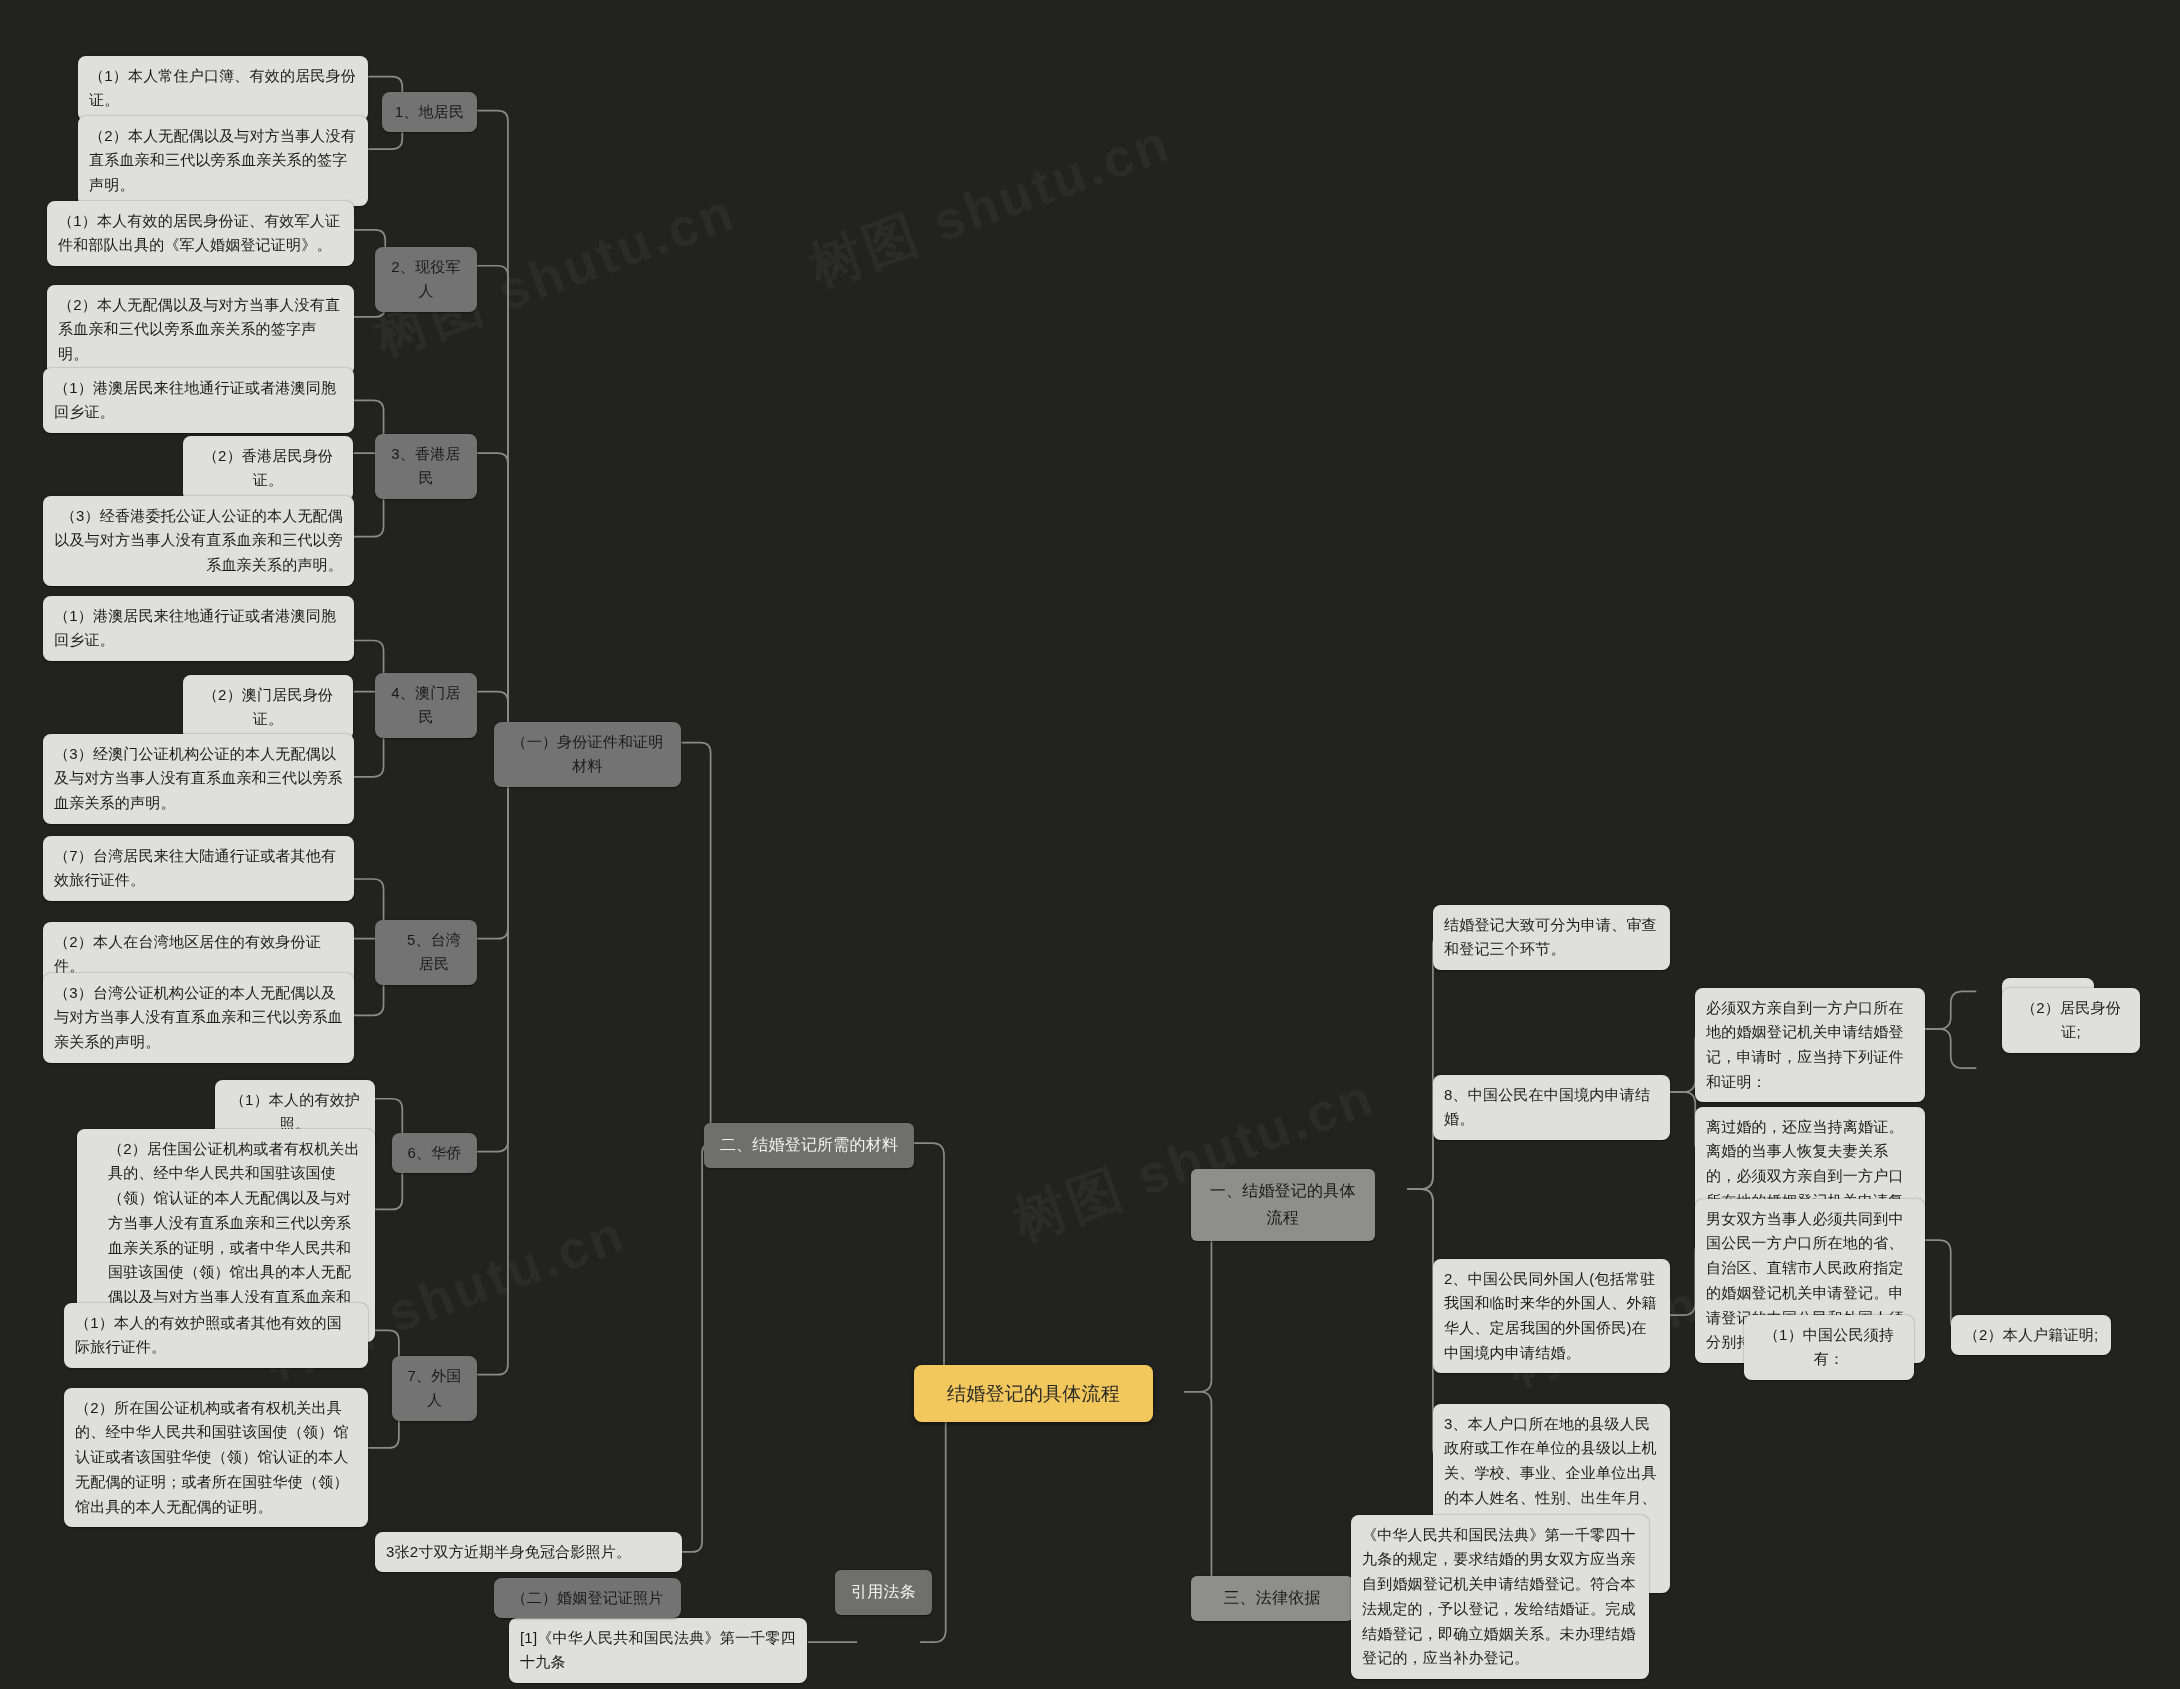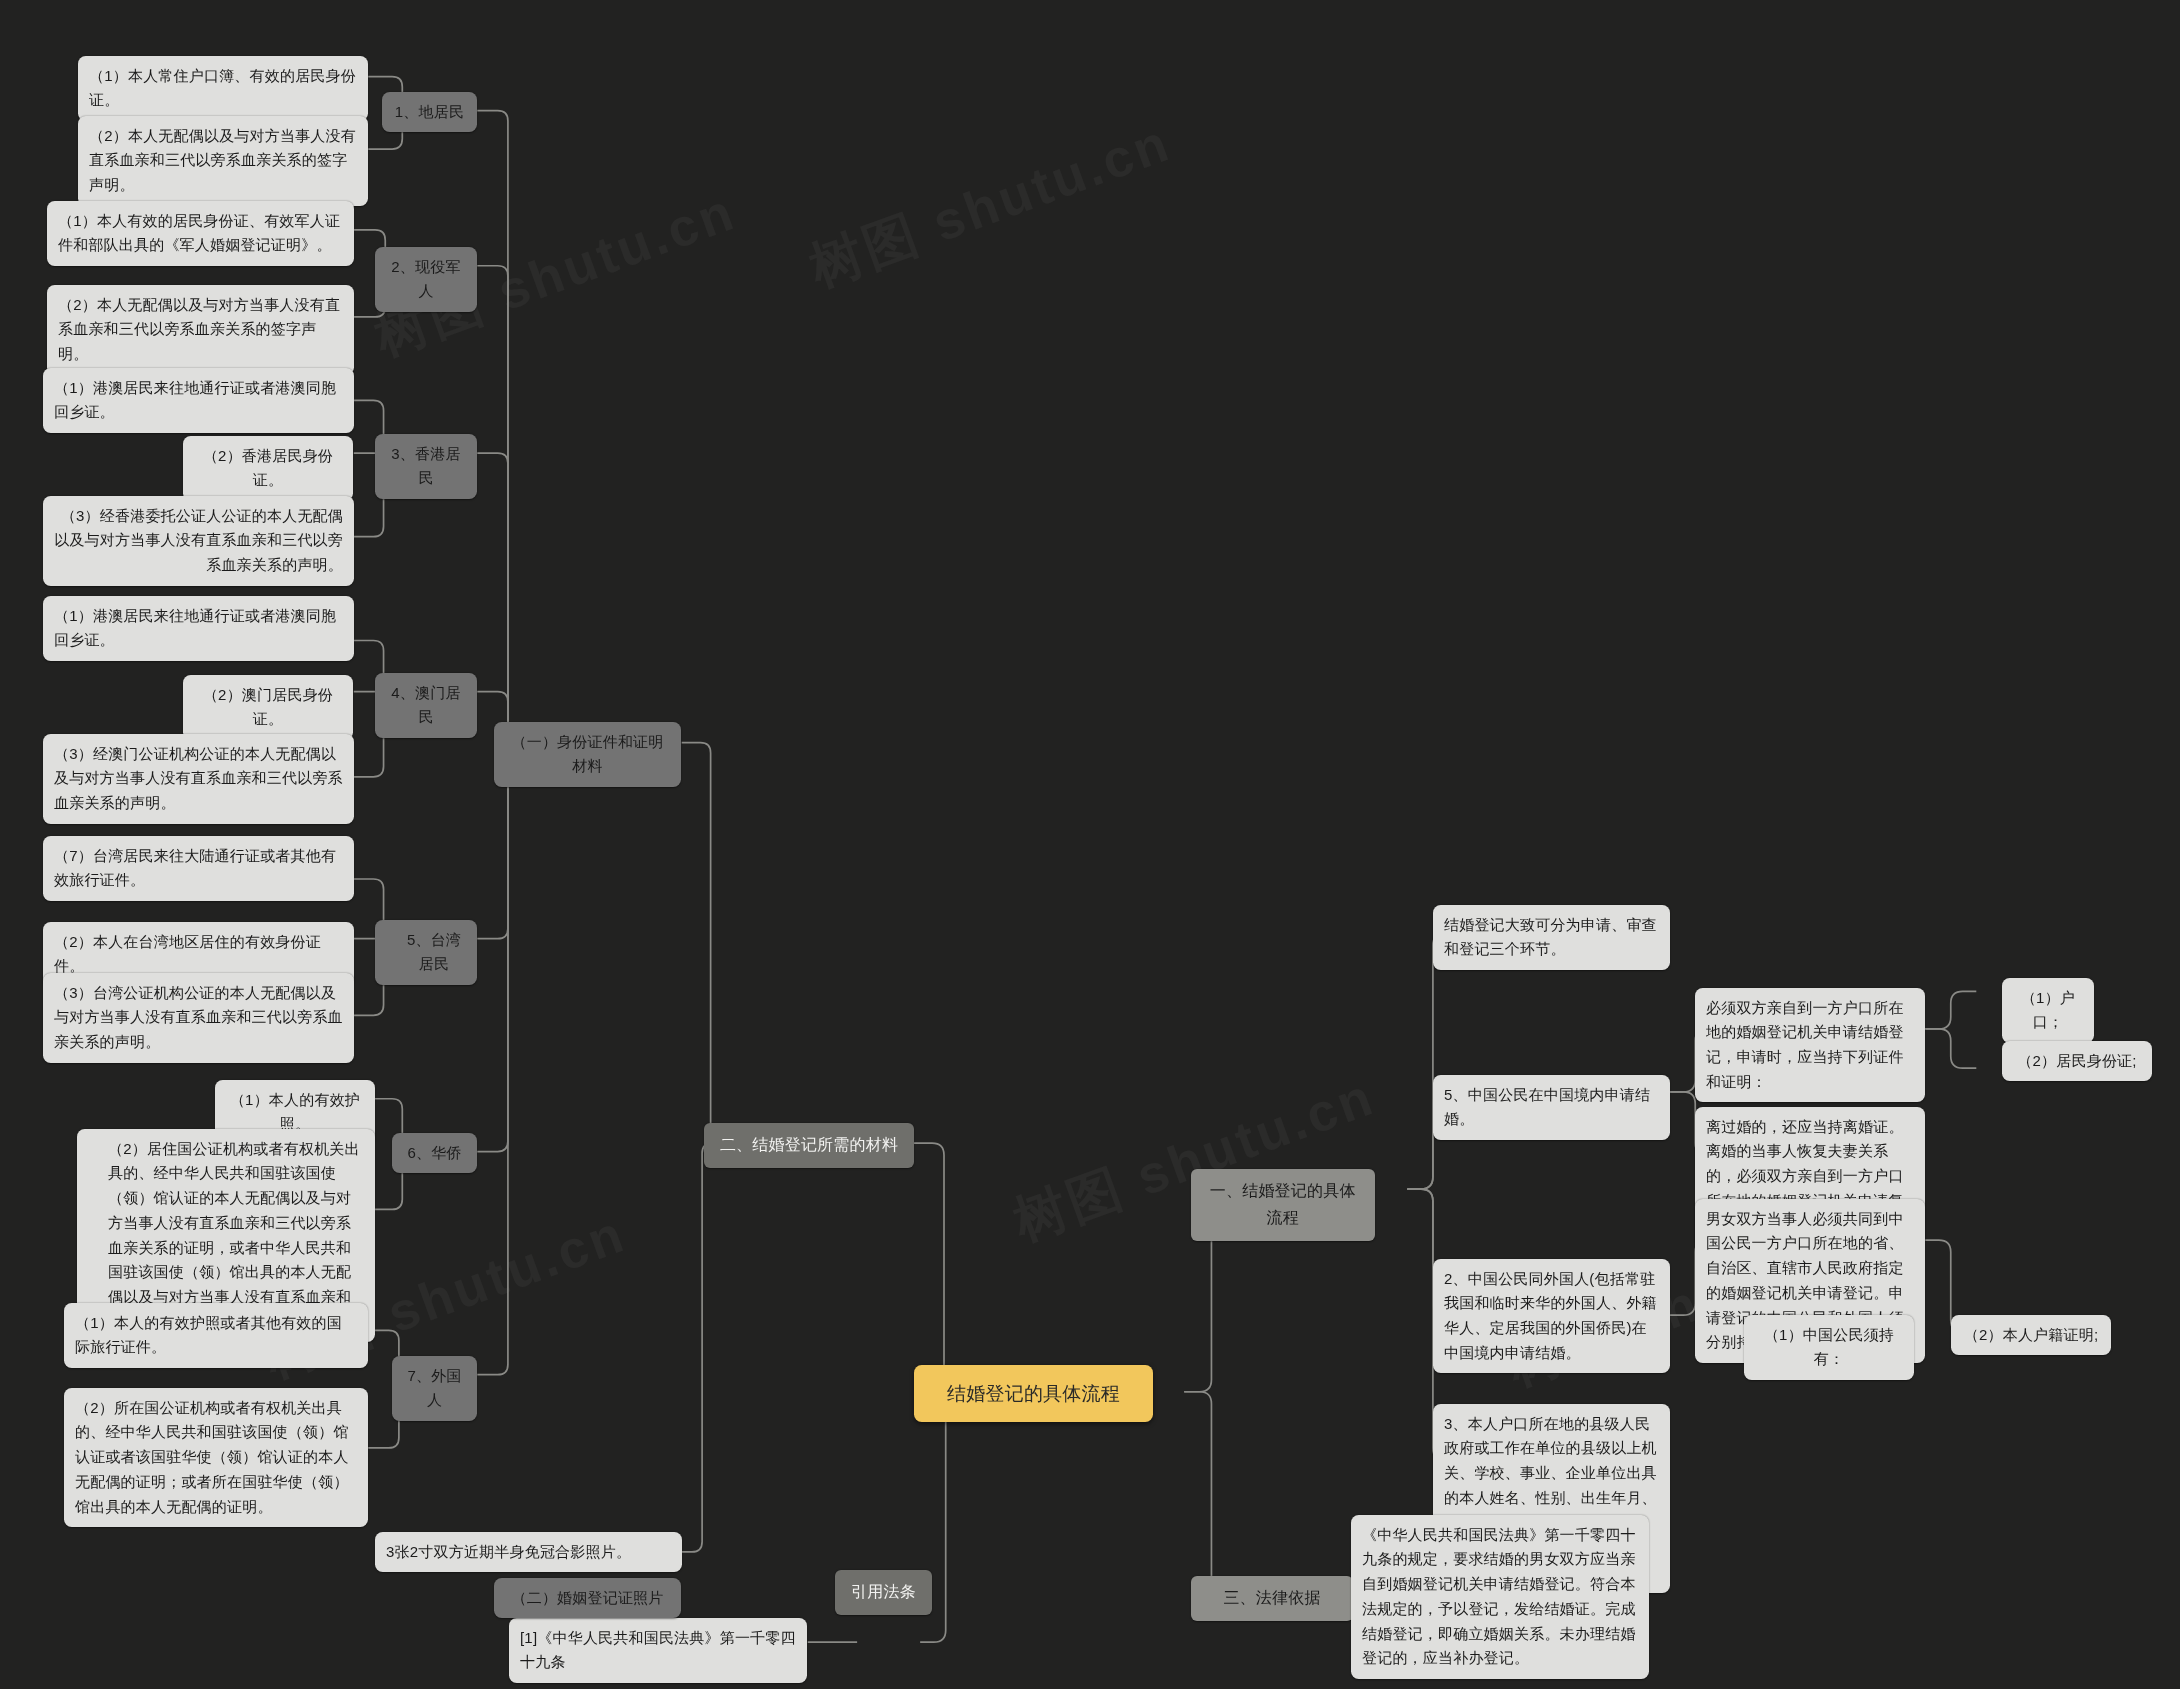--- a/index.html
+++ b/index.html
@@ -199,29 +199,29 @@
 
   <div class="node lvl1b ctr" style="left:823px;top:1570px;width:97px;margin-left:12px;">引用法条</div>
 
   <div class="node root ctr" style="left:914px;top:1365px;width:239px;">结婚登记的具体流程</div>
 
   <div class="node lvl1 ctr" style="left:1191px;top:1169px;width:184px;padding-left:13px;">一、结婚登记的具体流程</div>
 
   <div class="node lvl1 ctr" style="left:1191px;top:1576px;width:162px;">三、法律依据</div>
 
   <div class="node" style="left:1433px;top:905px;width:237px;">结婚登记大致可分为申请、审查和登记三个环节。</div>
-  <div class="node" style="left:1433px;top:1075px;width:237px;">5、中国公民在中国境内申请结婚。</div>
+  <div class="node" style="left:1433px;top:1075px;width:237px;">8、中国公民在中国境内申请结婚。</div>
   <div class="node" style="left:1433px;top:1259px;width:237px;">2、中国公民同外国人(包括常驻我国和临时来华的外国人、外籍华人、定居我国的外国侨民)在中国境内申请结婚。</div>
   <div class="node" style="left:1433px;top:1404px;width:237px;">3、本人户口所在地的县级人民政府或工作在单位的县级以上机关、学校、事业、企业单位出具的本人姓名、性别、出生年月、民族、婚姻状况(未婚、离婚、丧偶)、职业、工作性质、申请与何人结婚的证明。</div>
 
   <div class="node" style="left:1695px;top:988px;width:230px;">必须双方亲自到一方户口所在地的婚姻登记机关申请结婚登记，申请时，应当持下列证件和证明：</div>
   <div class="node" style="left:1695px;top:1107px;width:230px;">离过婚的，还应当持离婚证。离婚的当事人恢复夫妻关系的，必须双方亲自到一方户口所在地的婚姻登记机关申请复婚登记。</div>
 
   <div class="node ctr" style="left:2002px;top:978px;width:92px;">（1）户口；</div>
-  <div class="node ctr" style="left:2002px;top:1041px;width:150px;">（2）居民身份证;</div>
+  <div class="node ctr" style="left:2002px;top:988px;width:138px;">（2）居民身份证;</div>
 
   <div class="node" style="left:1695px;top:1199px;width:230px;">男女双方当事人必须共同到中国公民一方户口所在地的省、自治区、直辖市人民政府指定的婚姻登记机关申请登记。申请登记的中国公民和外国人须分别持有下列证件：</div>
   <div class="node ctr" style="left:1744px;top:1315px;width:170px;">（1）中国公民须持有：</div>
   <div class="node ctr" style="left:1951px;top:1315px;width:160px;">（2）本人户籍证明;</div>
 
   <div class="node" style="left:1351px;top:1515px;width:298px;">《中华人民共和国民法典》第一千零四十九条的规定，要求结婚的男女双方应当亲自到婚姻登记机关申请结婚登记。符合本法规定的，予以登记，发给结婚证。完成结婚登记，即确立婚姻关系。未办理结婚登记的，应当补办登记。</div>
 
 </div>
 
 

